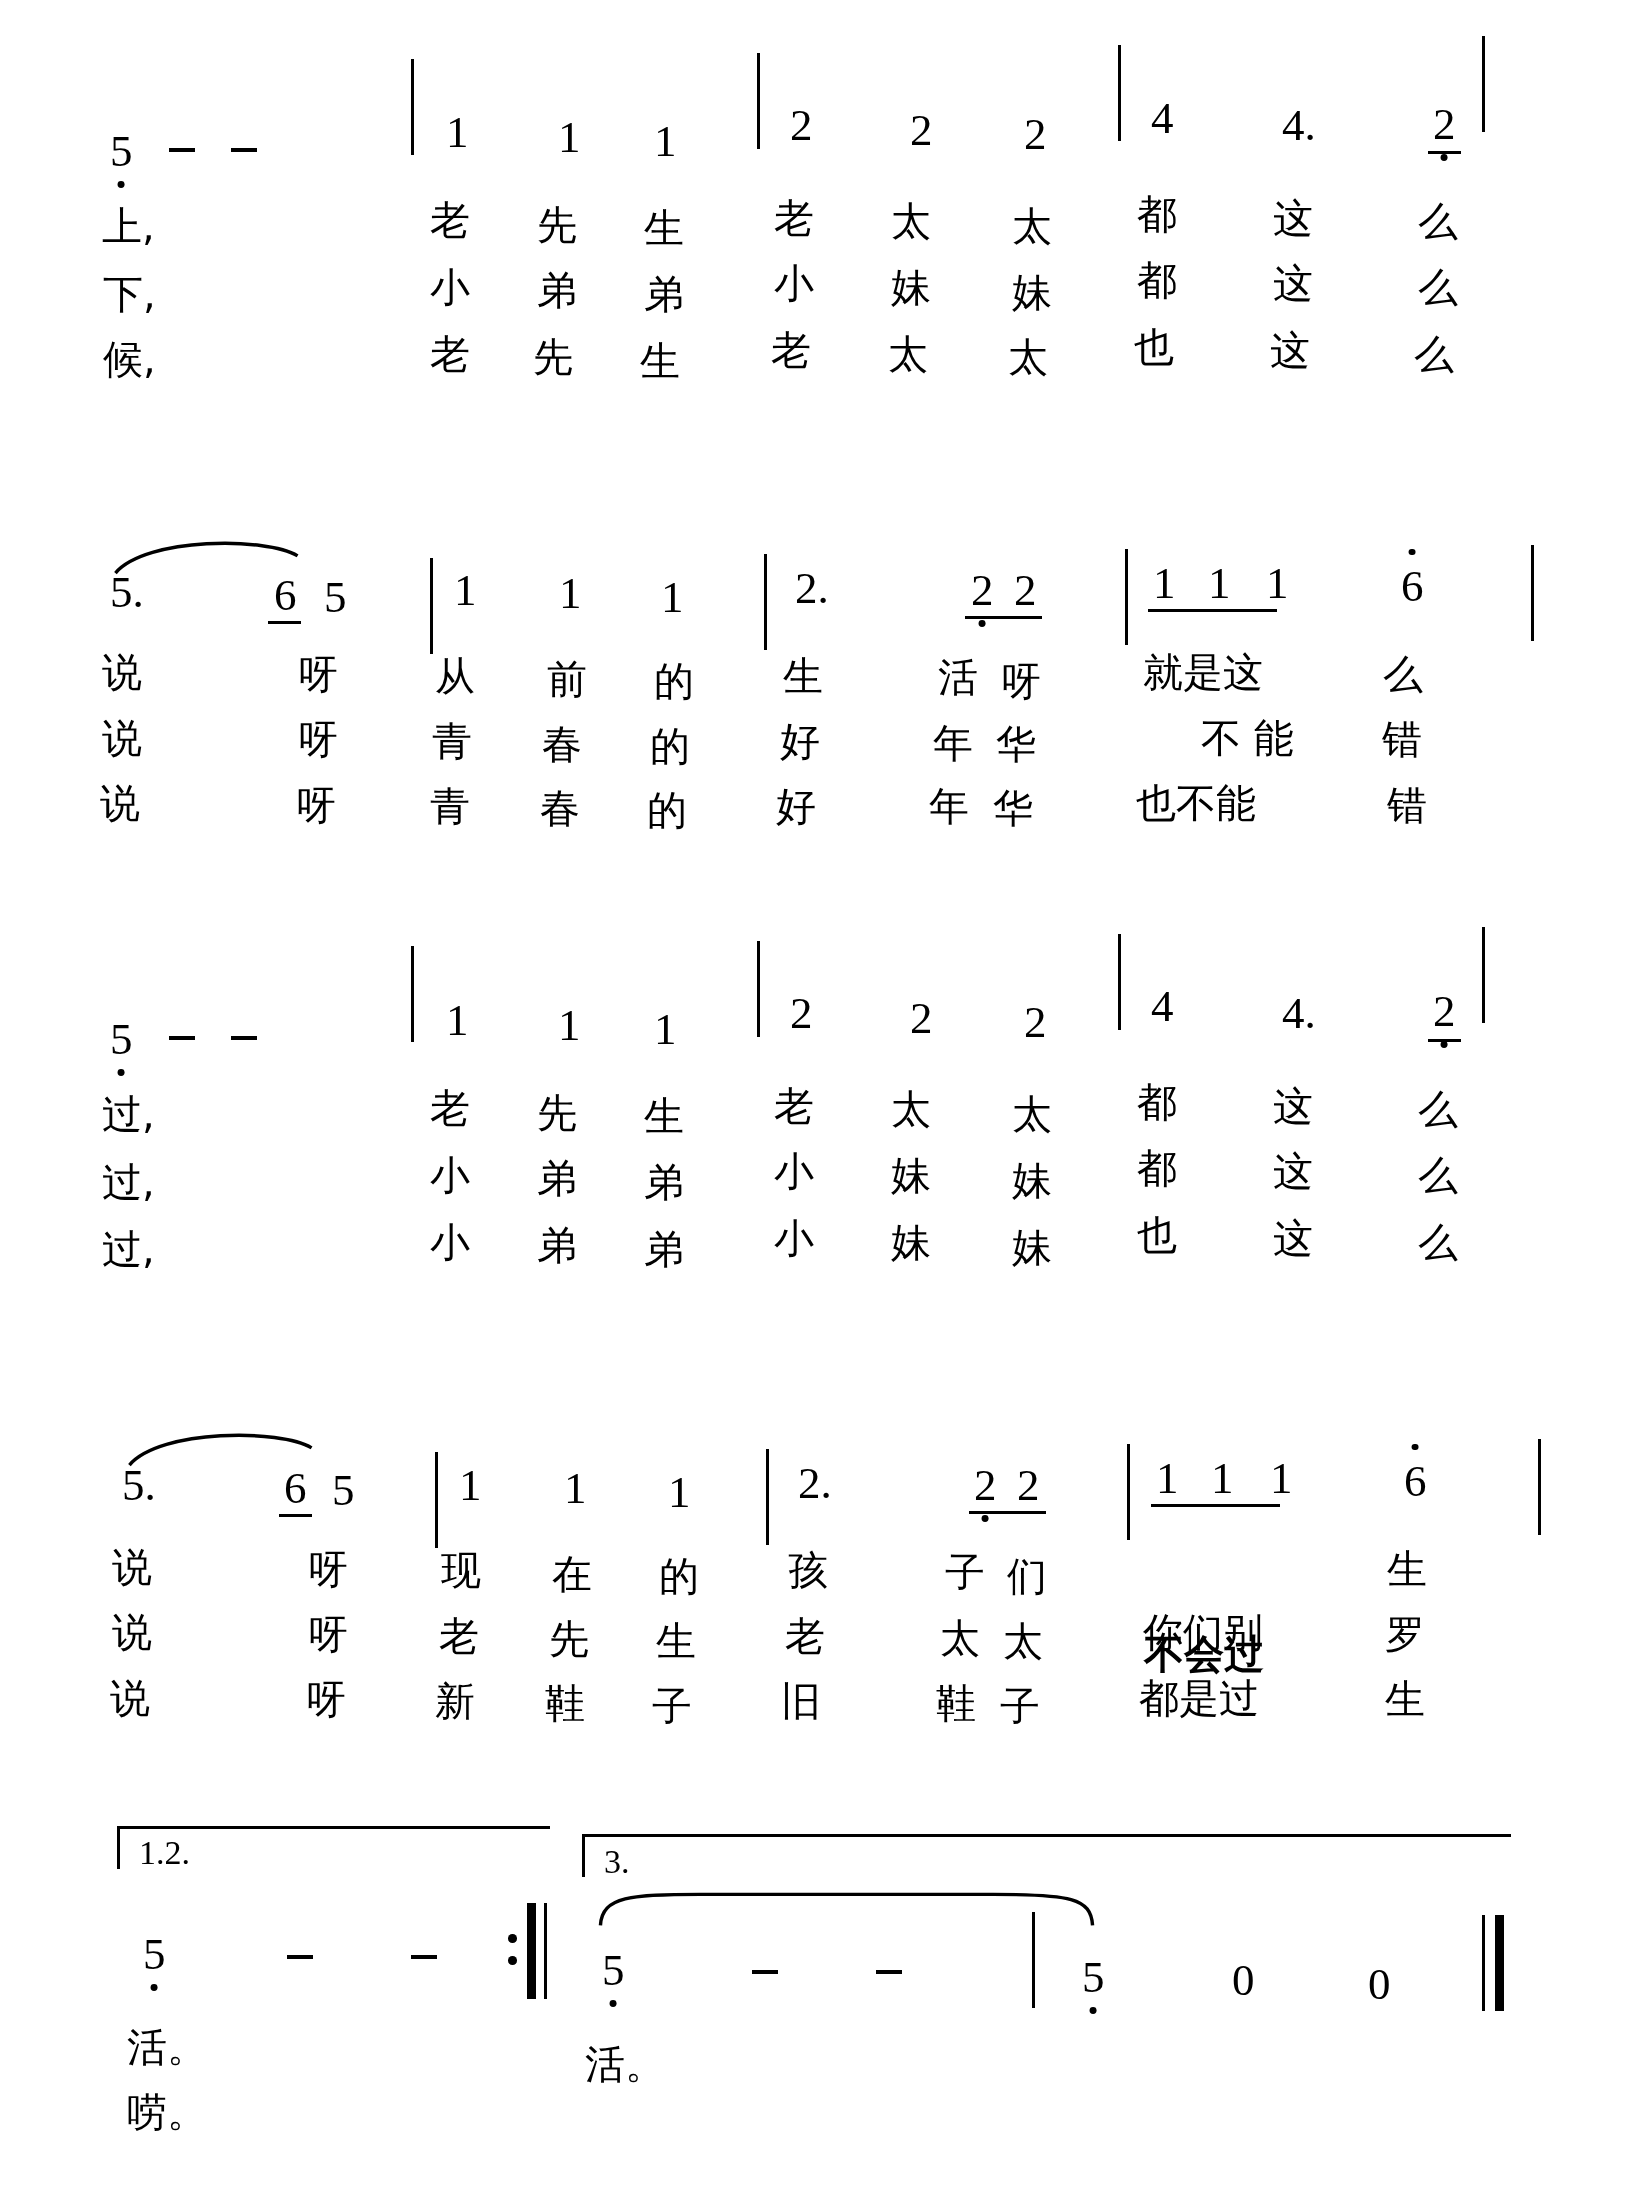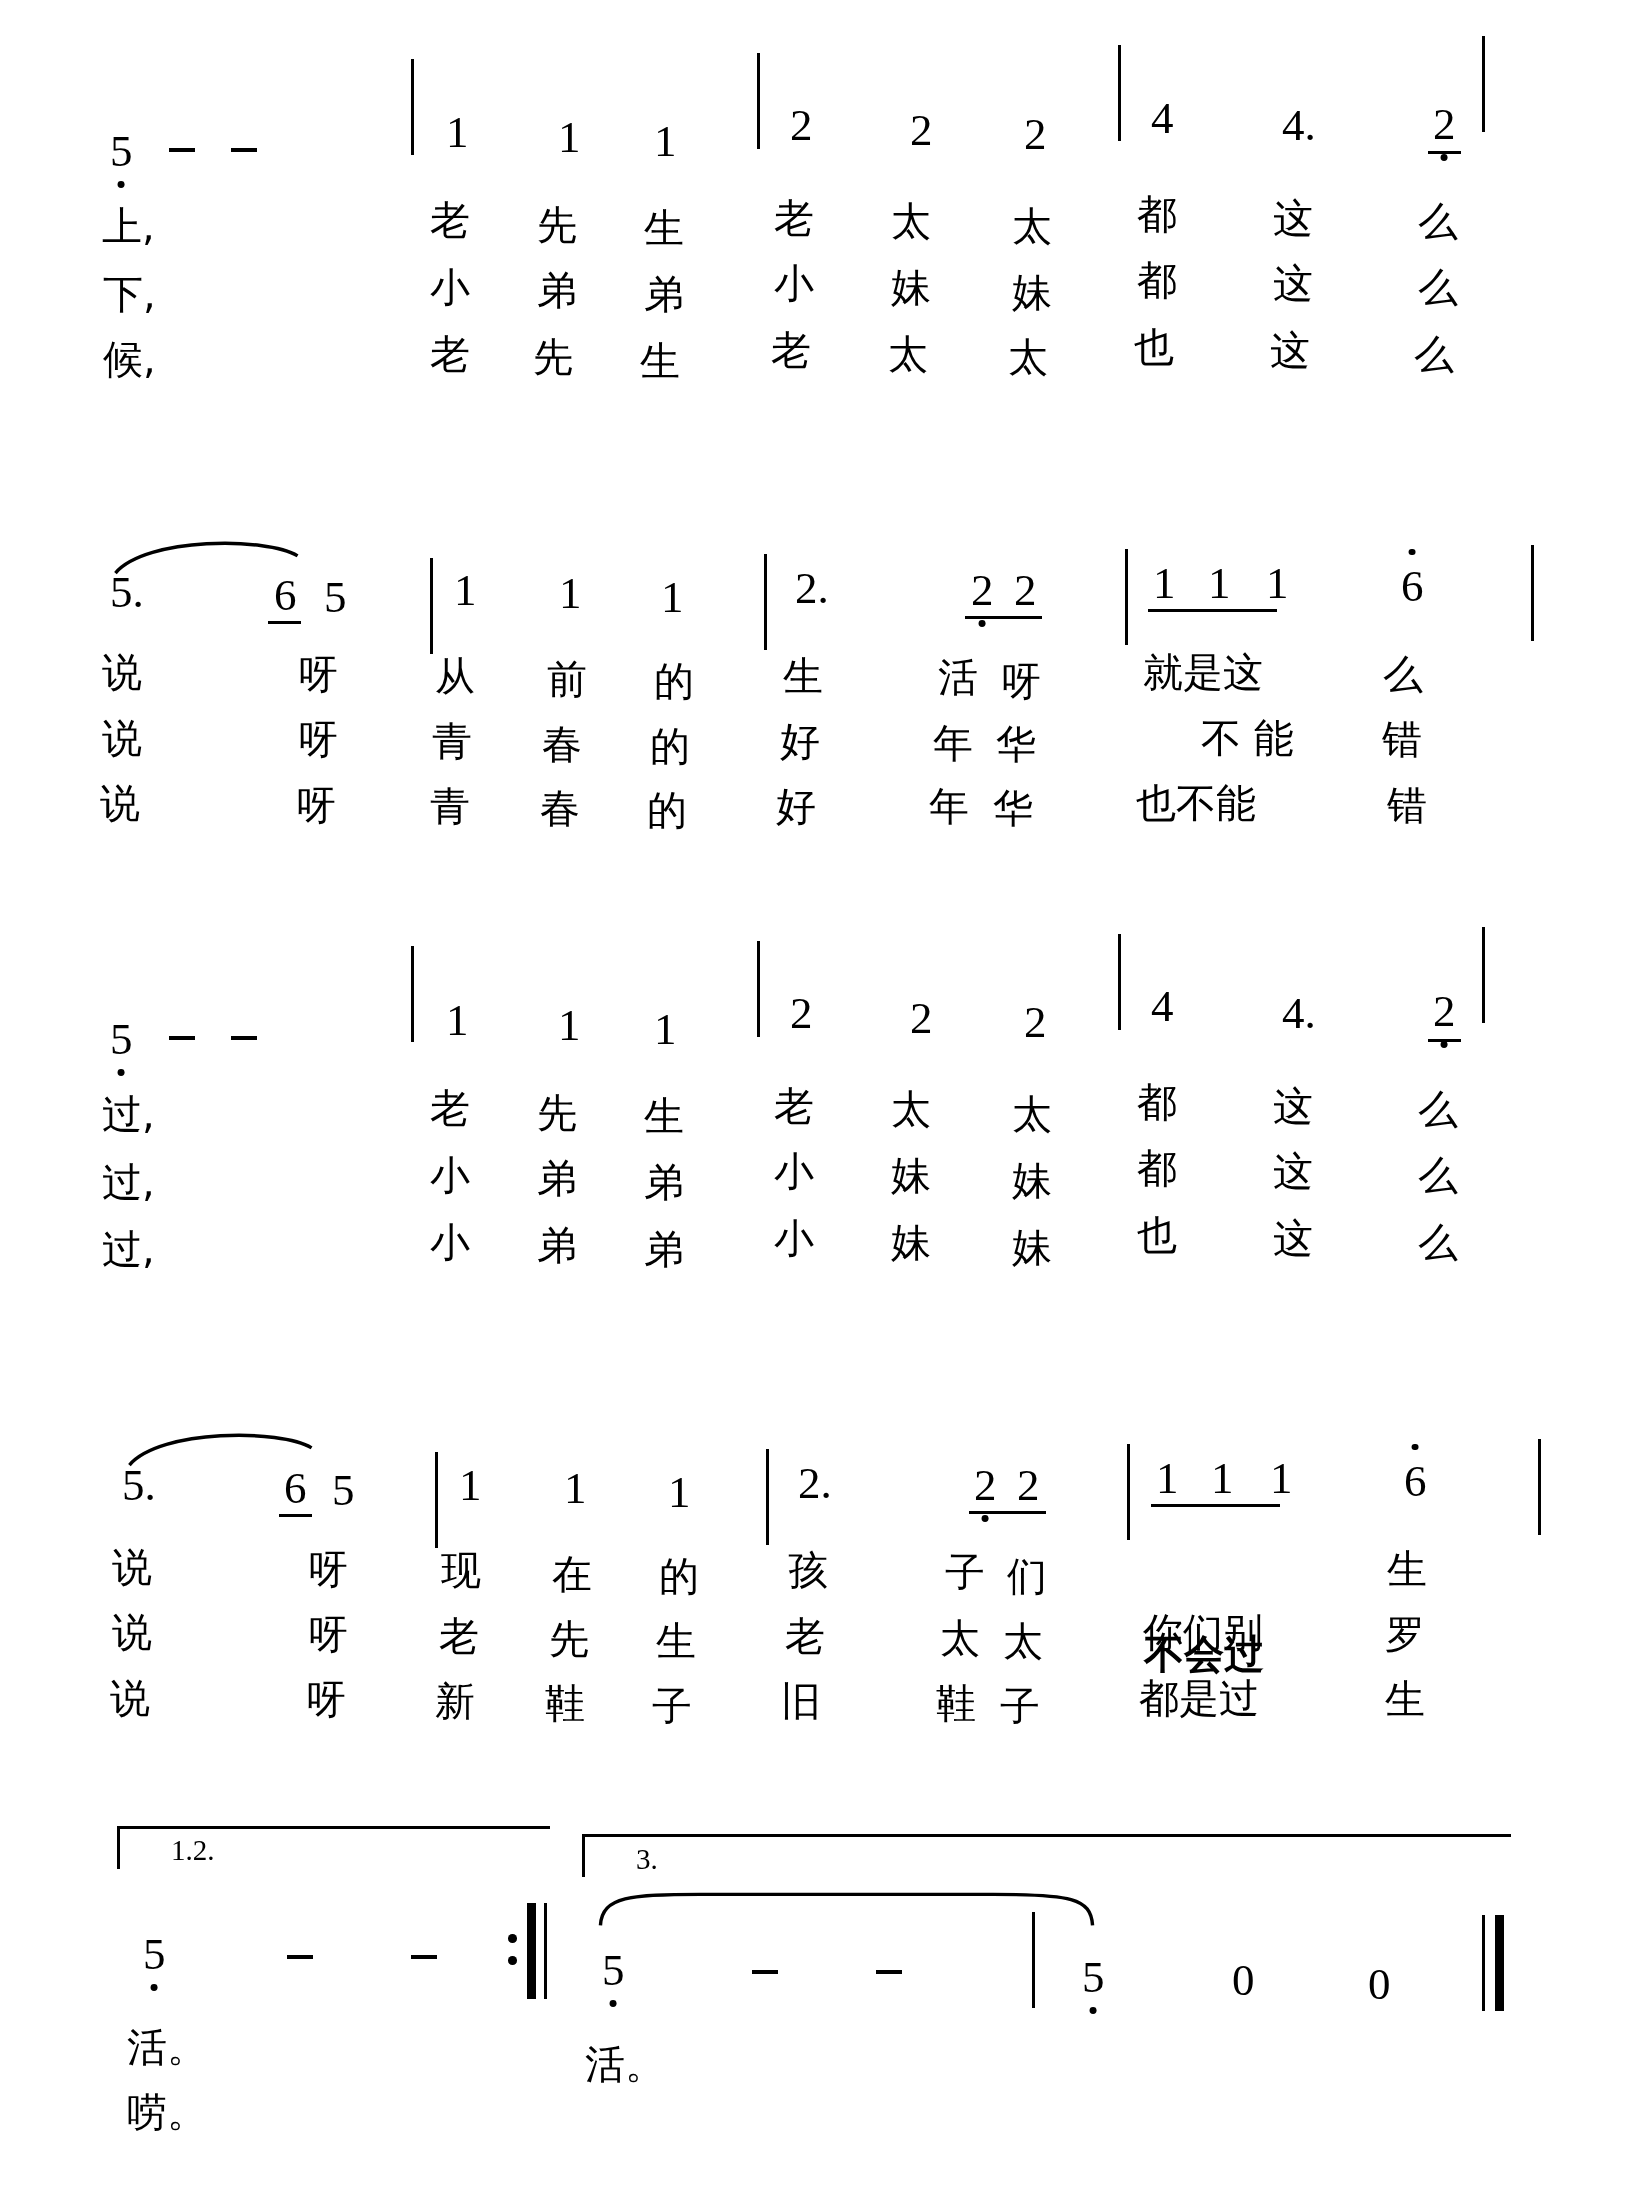--- a/index.html
+++ b/index.html
@@ -98,24 +98,23 @@
 
   
   .volta {
     position: absolute;
     border-top: 3.4px solid #000;
     border-left: 3.4px solid #000;
     height: 40px;
   }
   .volta-label {
     position: absolute;
-    font-size: 29px;
+    font-size: 34px;
     font-family: "Liberation Serif", "DejaVu Serif", serif;
     white-space: pre;
-    margin-left: 32px;
   }
   .repeat-dots {
     position: absolute;
   }
   .repeat-dots span {
     display: block;
     width: 8.6px;
     height: 8.6px;
     border-radius: 50%;
     background: #000;

